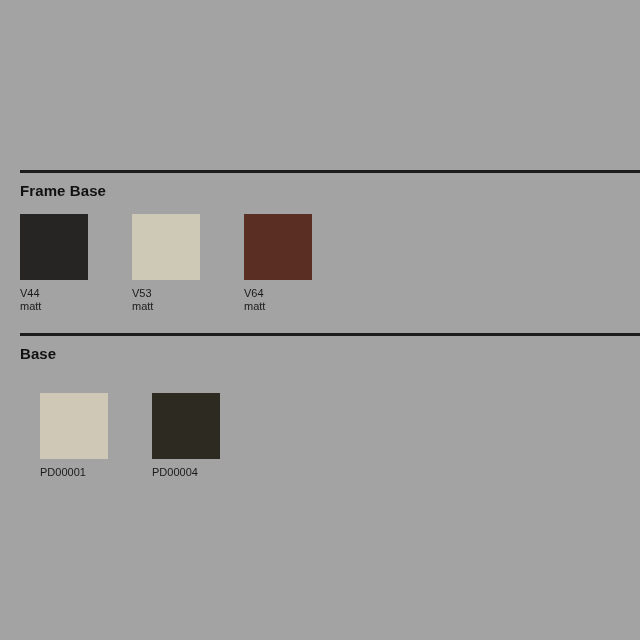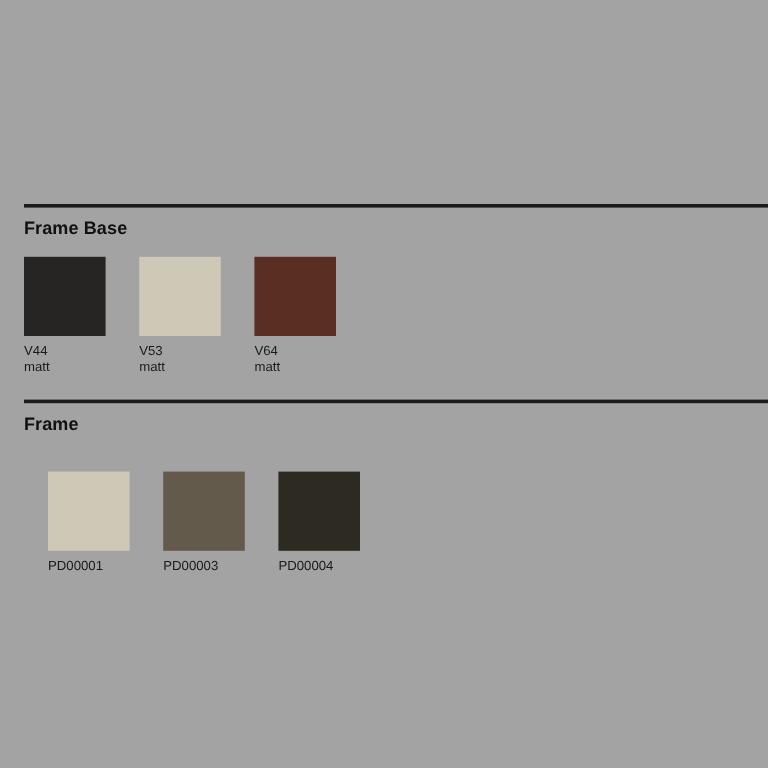--- a/index.html
+++ b/index.html
@@ -46,21 +46,21 @@
 
   
   .swatch-row {
     margin-left: 20px;
     display: flex;
     flex-direction: row;
     align-items: flex-start;
   }
   .swatch-cell {
     width: 84px;
-    margin-right: 12px;
+    margin-right: 28px;
     display: flex;
     flex-direction: column;
   }
   .swatch-chip {
     width: 68px;
     height: 66px;
     display: block;
   }
   .swatch-label {
     font-size: 11px;
@@ -108,35 +108,30 @@
         <span class="swatch-chip" style="background:#5b2e23;"></span>
         <span class="swatch-label">V64</span>
         <span class="swatch-sublabel">matt</span>
       </div>
 
     </div>
   </section>
 
   <section class="section" id="section-shell">
     <div class="section-rule" style="background: rgb(28, 28, 28);"></div>
-    <h2 class="section-title">Frame</h2>
+    <h2 class="section-title">Base</h2>
     <div class="swatch-row">
 
       <div class="swatch-cell">
         <span class="swatch-chip" style="background:#cfc8b6;"></span>
         <span class="swatch-label">PD00001</span>
         <span class="swatch-sublabel"></span>
       </div>
 
 
-      <div class="swatch-cell">
-        <span class="swatch-chip" style="background:#635a4b;"></span>
-        <span class="swatch-label">PD00003</span>
-        <span class="swatch-sublabel"></span>
-      </div>
 
       <div class="swatch-cell">
         <span class="swatch-chip" style="background:#2c2a21;"></span>
         <span class="swatch-label">PD00004</span>
         <span class="swatch-sublabel"></span>
       </div>
 
     </div>
   </section>
 

